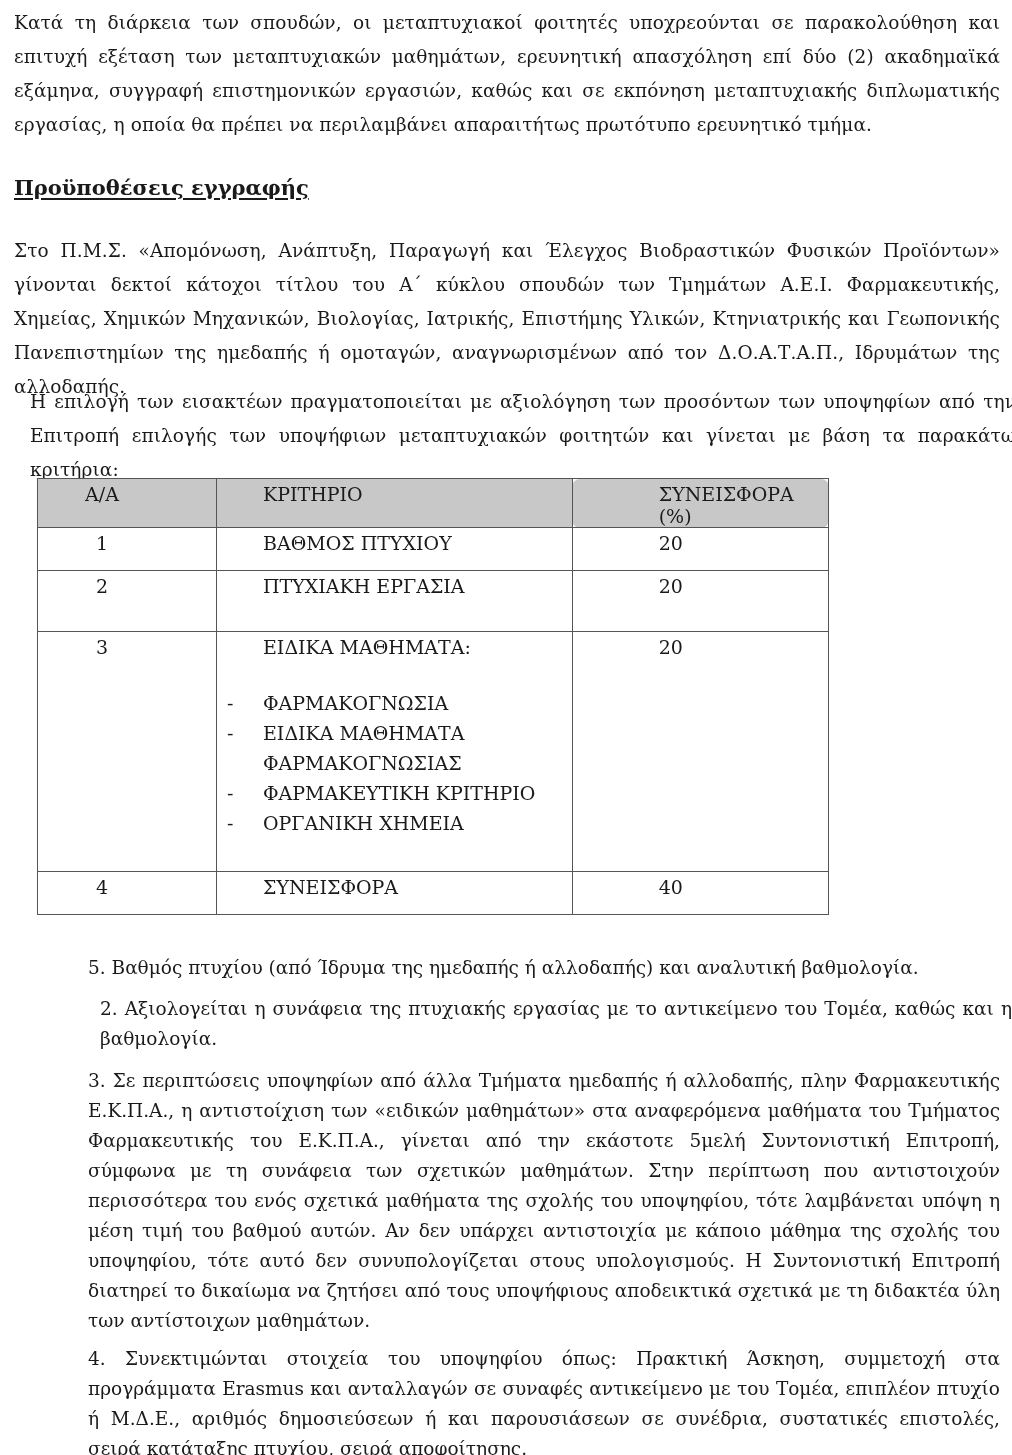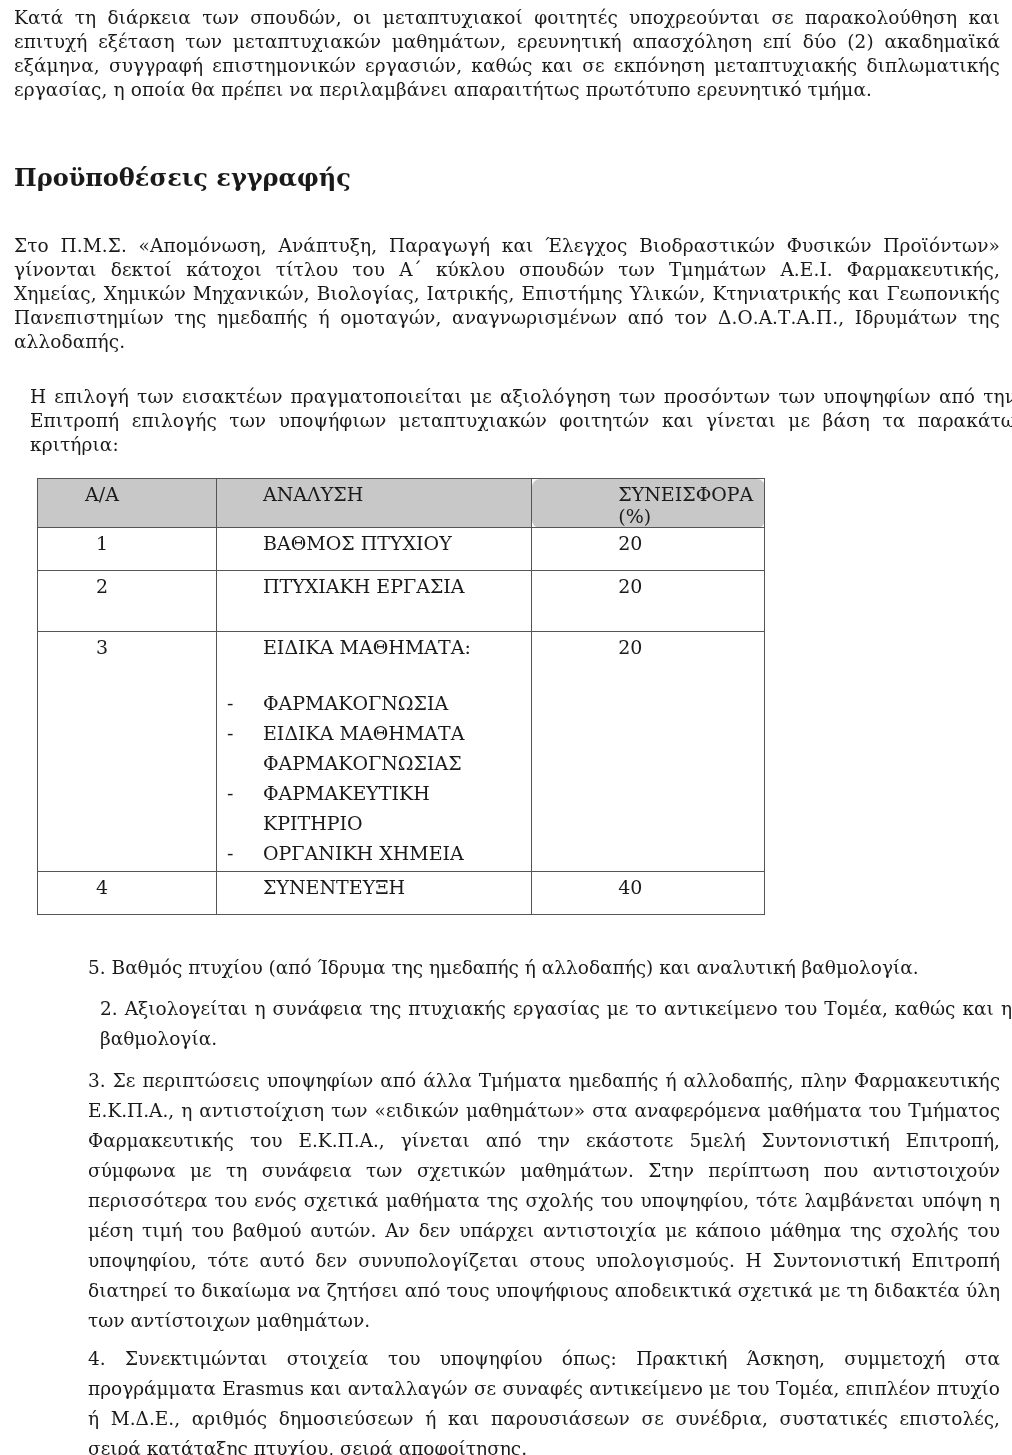--- a/index.html
+++ b/index.html
@@ -3,30 +3,30 @@
 <meta charset="utf-8">
 <style>
   html, body { margin:0; padding:0; background:#ffffff; }
   body {
     width:1012px; height:1455px; overflow:hidden; position:relative;
     font-family: "DejaVu Serif", "Liberation Serif", serif;
     color:#1a1a1a;
   }
   .para {
     position:absolute; left:14px; width:986px;
-    font-size:18.5px; line-height:24px; text-align:justify;
+    font-size:18.5px; line-height:34px; text-align:justify;
     text-align-last:left; letter-spacing:0.1px;
   }
   .heading {
-    position:absolute; left:14px; top:163px;
-    font-size:24px; font-weight:bold; 
+    position:absolute; left:14px; top:175px;
+    font-size:21px; font-weight:bold; text-decoration:underline;
     text-underline-offset:3px;
   }
   table.criteria {
-    position:absolute; left:37px; top:478px; width:728px;
+    position:absolute; left:37px; top:478px; width:792px;
     border-collapse:collapse; font-size:19px;
   }
   table.criteria td, table.criteria th {
     border:1.5px solid #555; vertical-align:top; padding:4px 0 0 0;
     font-weight:normal; text-align:left;
   }
   table.criteria th { background:#c8c8c8; height:38px; }
   .col-aa { width:178px; }
   .col-crit { width:428px; }
   .col-contr { width:298px;border-radius:8px; }
@@ -52,21 +52,21 @@
 
 <p class="para" style="top:366px;margin-left:16px;">Η επιλογή των εισακτέων πραγματοποιείται με αξιολόγηση των προσόντων των υποψηφίων από την Επιτροπή επιλογής των υποψήφιων μεταπτυχιακών φοιτητών και  γίνεται με βάση τα παρακάτω κριτήρια:</p>
 
 <table class="criteria">
   <tbody>
       <tr>
     <th class="col-aa">
           <span class="aa-cell">Α/Α</span>
         </th>
     <th class="col-crit">
-          <span class="crit-cell">ΑΝΑΛΥΣΗ</span>
+          <span class="crit-cell">ΚΡΙΤΗΡΙΟ</span>
         </th>
     <th class="col-contr">
           <span class="contr-cell">ΣΥΝΕΙΣΦΟΡΑ (%)</span>
         </th>
   </tr>
   <tr style="height:43px;">
     <td>
           <span class="aa-cell">1</span>
         </td>
     <td>
@@ -103,21 +103,21 @@
     </td>
     <td>
           <span class="contr-cell">20</span>
         </td>
   </tr>
   <tr style="height:43px;">
     <td>
           <span class="aa-cell">4</span>
         </td>
     <td>
-          <span class="crit-cell">ΣΥΝΕΝΤΕΥΞΗ</span>
+          <span class="crit-cell">ΣΥΝΕΙΣΦΟΡΑ</span>
         </td>
     <td>
           <span class="contr-cell">40</span>
         </td>
   </tr>
 </tbody>
   </table>
 
 <p class="note" style="top:934px;">5. Βαθμός πτυχίου (από Ίδρυμα της ημεδαπής ή αλλοδαπής) και αναλυτική βαθμολογία.</p>
 <p class="note" style="top:975px;margin-left:12px;">2. Αξιολογείται η συνάφεια της πτυχιακής εργασίας με το αντικείμενο του Τομέα, καθώς και η βαθμολογία.</p>

